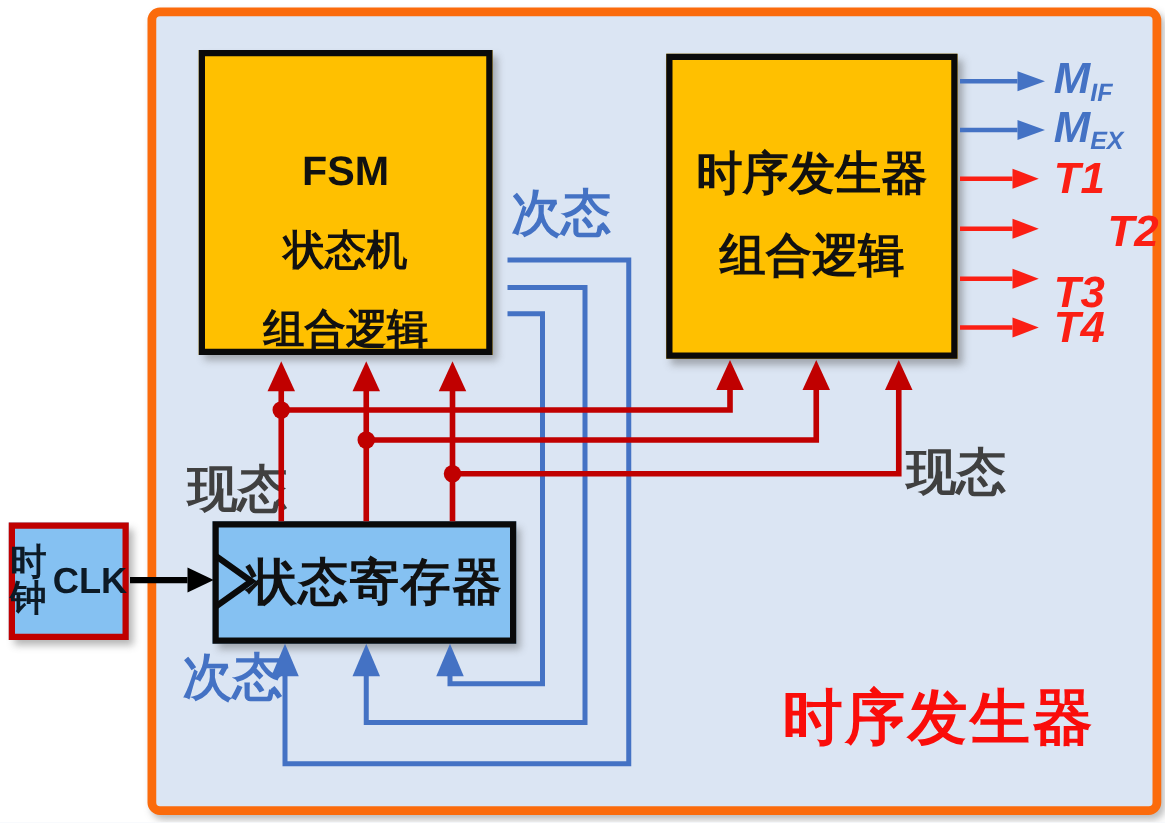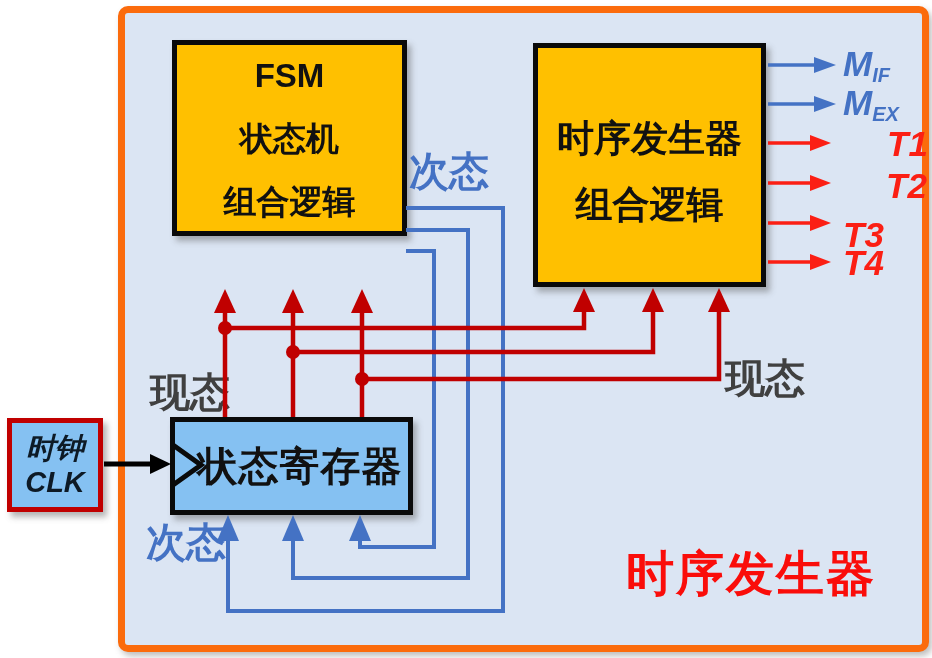--- a/index.html
+++ b/index.html
@@ -13,31 +13,31 @@
     background:#DBE5F3; border:7px solid #FB6B0C; border-radius:10px;
     box-shadow:3px 4px 6px rgba(110,110,110,.45);
   }
 
   
   .box { position:absolute; display:flex; flex-direction:column; align-items:center; justify-content:center;
          box-shadow:4px 5px 6px rgba(90,90,90,.45); }
   .box.yellow { background:#FFC000; border:5px solid #0a0a0a; }
   .box.blue   { background:#85C1F2; border:5px solid #0a0a0a; }
 
-  .fsm-box    { left:172px; top:40px;  width:235px; height:196px; gap:30px; }
+  .fsm-box    { left:159px; top:40px;  width:235px; height:244px; gap:30px;justify-content:flex-end; }
   .fsm-box .bline    { font-size:33px; font-weight:bold; color:#111; line-height:1; }
   .timing-box { left:533px; top:43px;  width:233px; height:244px; gap:29px; padding-top:12px; }
   .timing-box .bline { font-size:37px; font-weight:bold; color:#111; line-height:1; }
 
   .register   { left:170px; top:417px; width:243px; height:98px; }
   .register .bline { font-size:40px; font-weight:bold; color:#111; line-height:1; padding-left:17px; letter-spacing:1px; }
 
   .clk-box    { left:7px; top:418px; width:96px; height:94px; background:#85C1F2;
-                border:5px solid #C00000; display:flex; flex-direction:column; align-items:center;
-                justify-content:center; gap:5px; box-shadow:4px 5px 6px rgba(90,90,90,.45); position:absolute;font-style:italic; }
+                border:5px solid #C00000; display:flex; flex-direction:row; align-items:center;
+                justify-content:center; gap:5px; box-shadow:4px 5px 6px rgba(90,90,90,.45); position:absolute; }
   .clk-box .bline { font-size:29px; font-weight:bold; color:#0d1a26; line-height:1; }
 
   
   .wlabel { position:absolute; font-weight:bold; font-size:40px; line-height:1; transform:translate(-50%,-50%); white-space:nowrap; }
   .wlabel.darkred { color:#404040; }
   .wlabel.blue    { color:#4472C4; }
   .lab-cs-left  { left:190px; top:392px; }
   .lab-cs-right { left:765px; top:378px; }
   .lab-ns-top   { left:449px; top:171px; }
   .lab-ns-bot   { left:186px; top:542px; }
@@ -46,21 +46,21 @@
   .main-title { position:absolute; left:751px; top:574px; transform:translate(-50%,-50%);
                 color:#FA0D0A; font-size:48px; font-weight:bold; white-space:nowrap; letter-spacing:2px; }
 
   
   .out-label { position:absolute; left:843px; transform:translateY(-50%); font-weight:bold; line-height:1; white-space:nowrap;font-style:italic; }
   .out-label .base { font-size:35px; }
   .out-label .sub  { font-size:20px; vertical-align:-6px; }
   .out-label.blue { color:#4472C4; }
   .out-label.red  { color:#FB1F14; }
   .o1 { top:65px; }  .o2 { top:104px; }
-  .o3 { top:143px;margin-left:44px; } .o4 { top:185px;margin-left:43px; } .o5 { top:234px; } .o6 { top:262px; }
+  .o3 { top:143px; } .o4 { top:185px;margin-left:43px; } .o5 { top:234px; } .o6 { top:262px; }
 
   svg.wires { position:absolute; left:0; top:0; width:932px; height:658px; pointer-events:none; }
 </style>
 </head>
 <body>
 
 <div class="stage">
 
   <div class="frame"></div>
 

